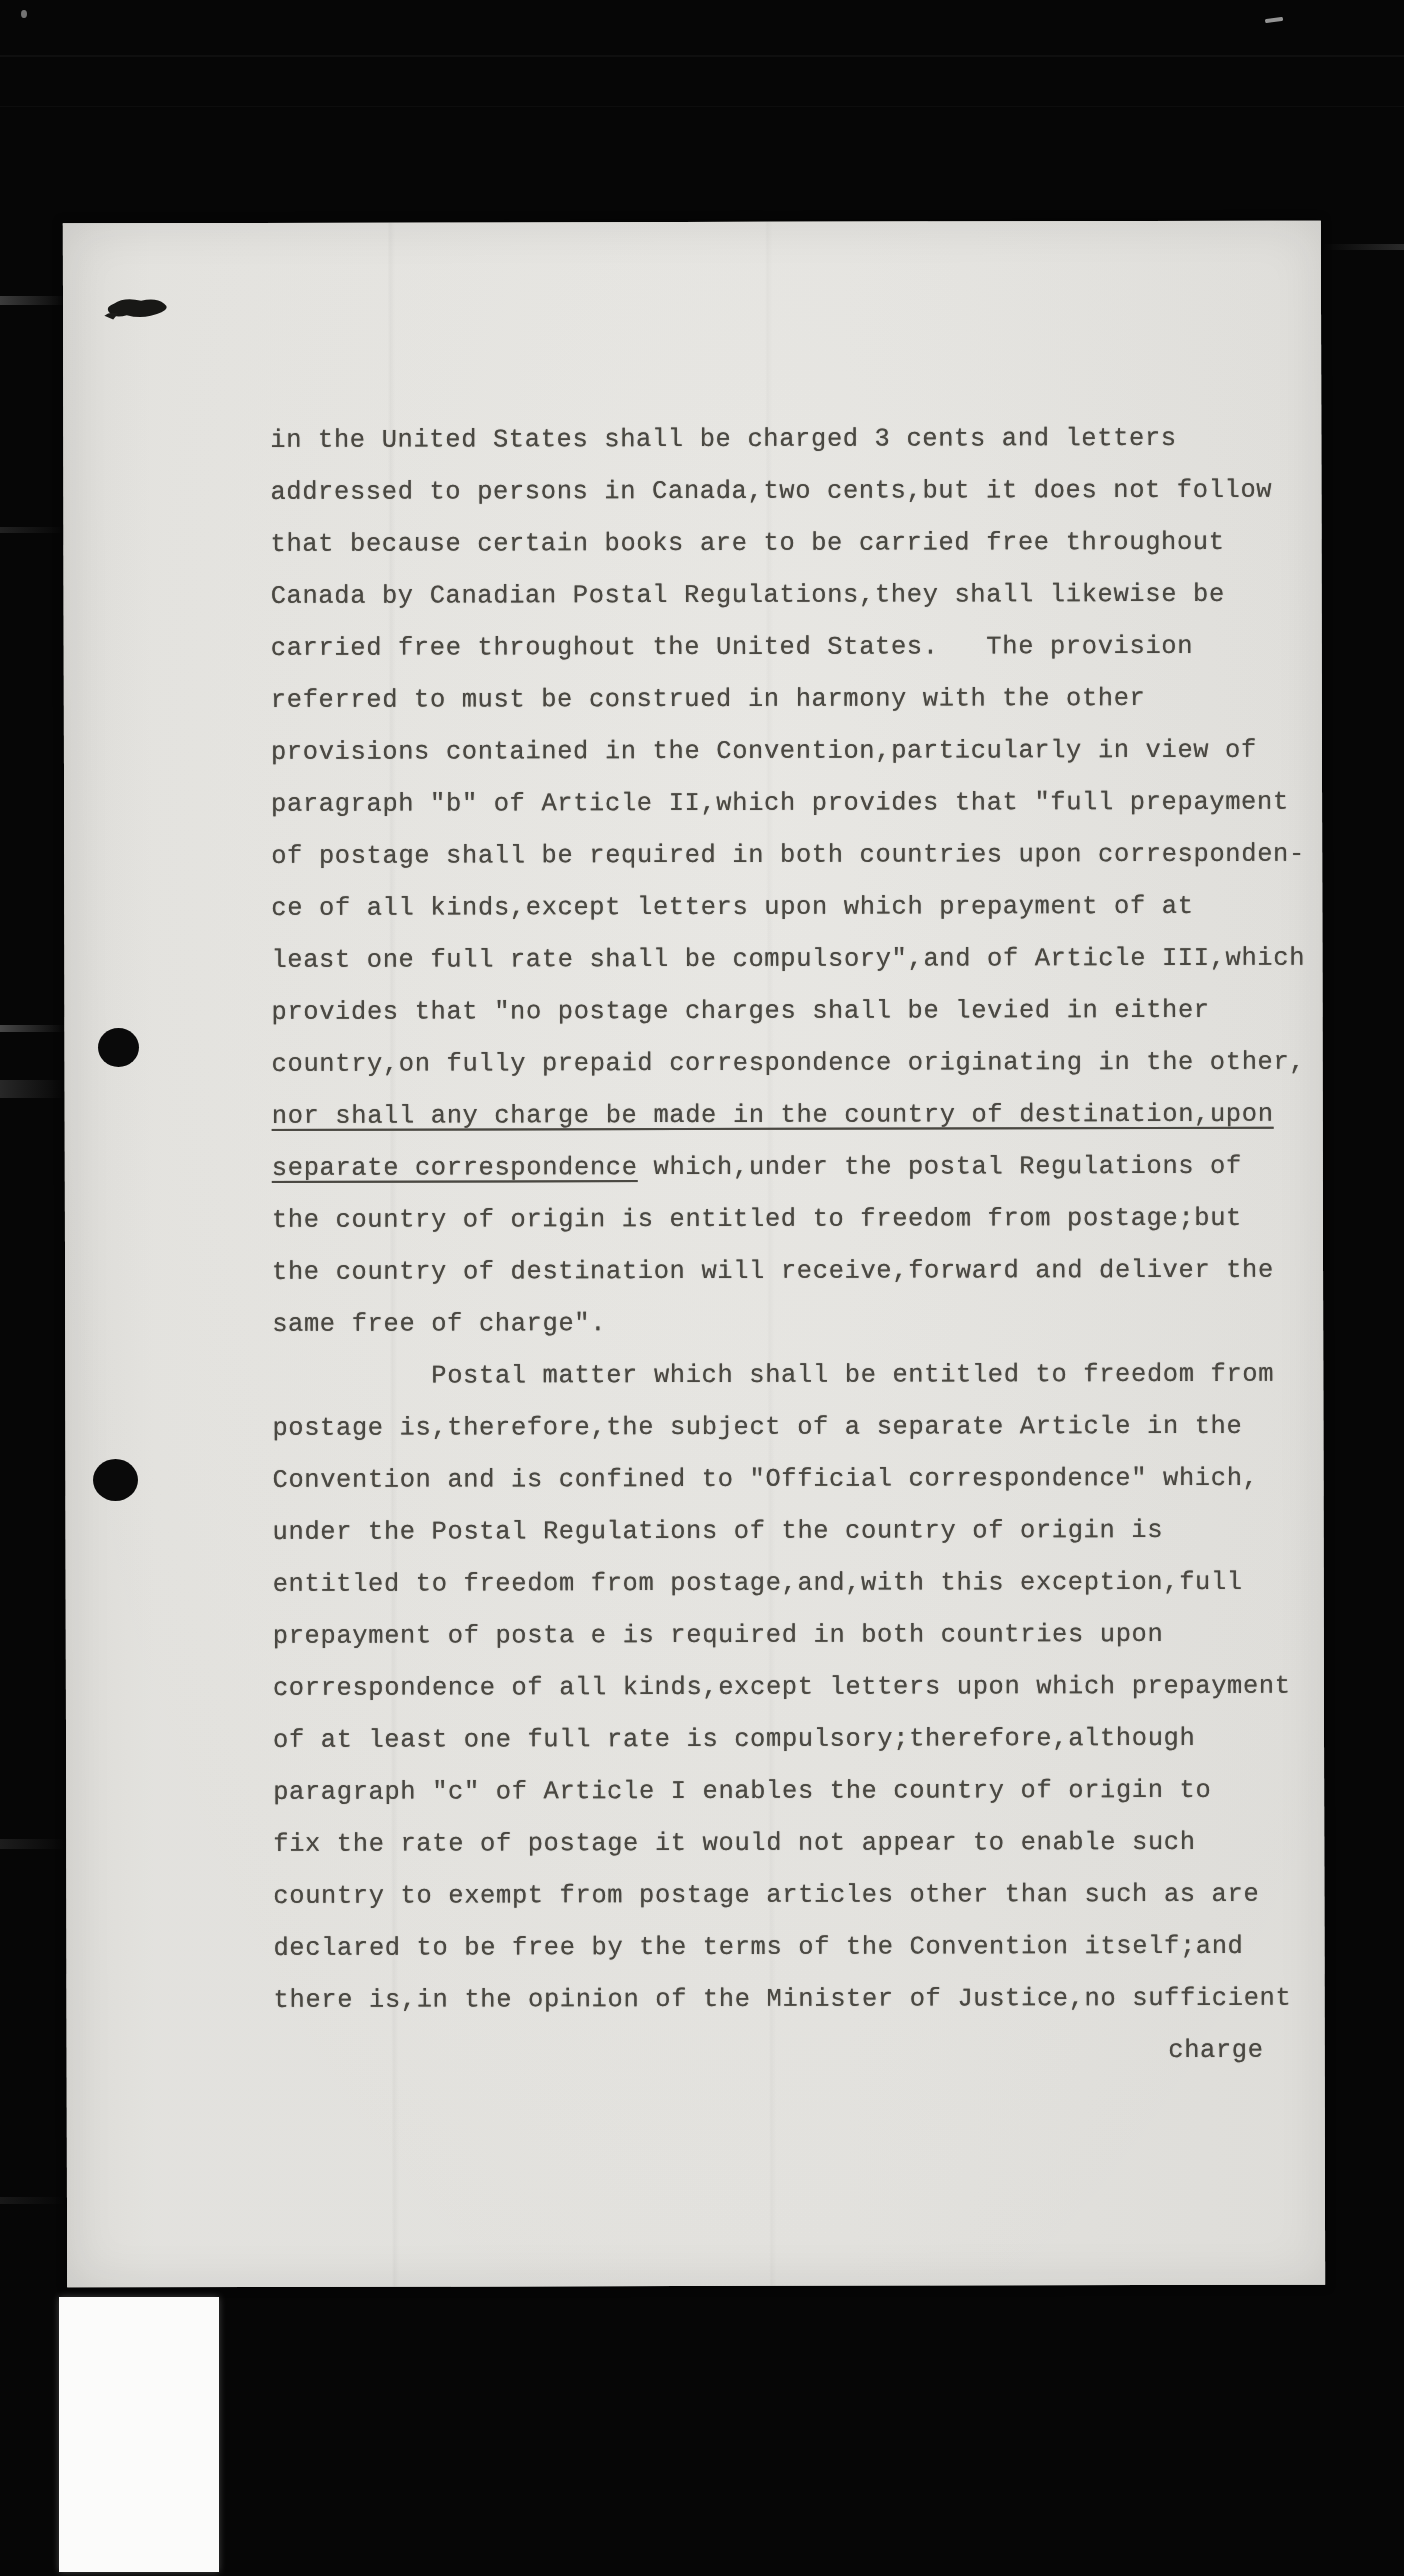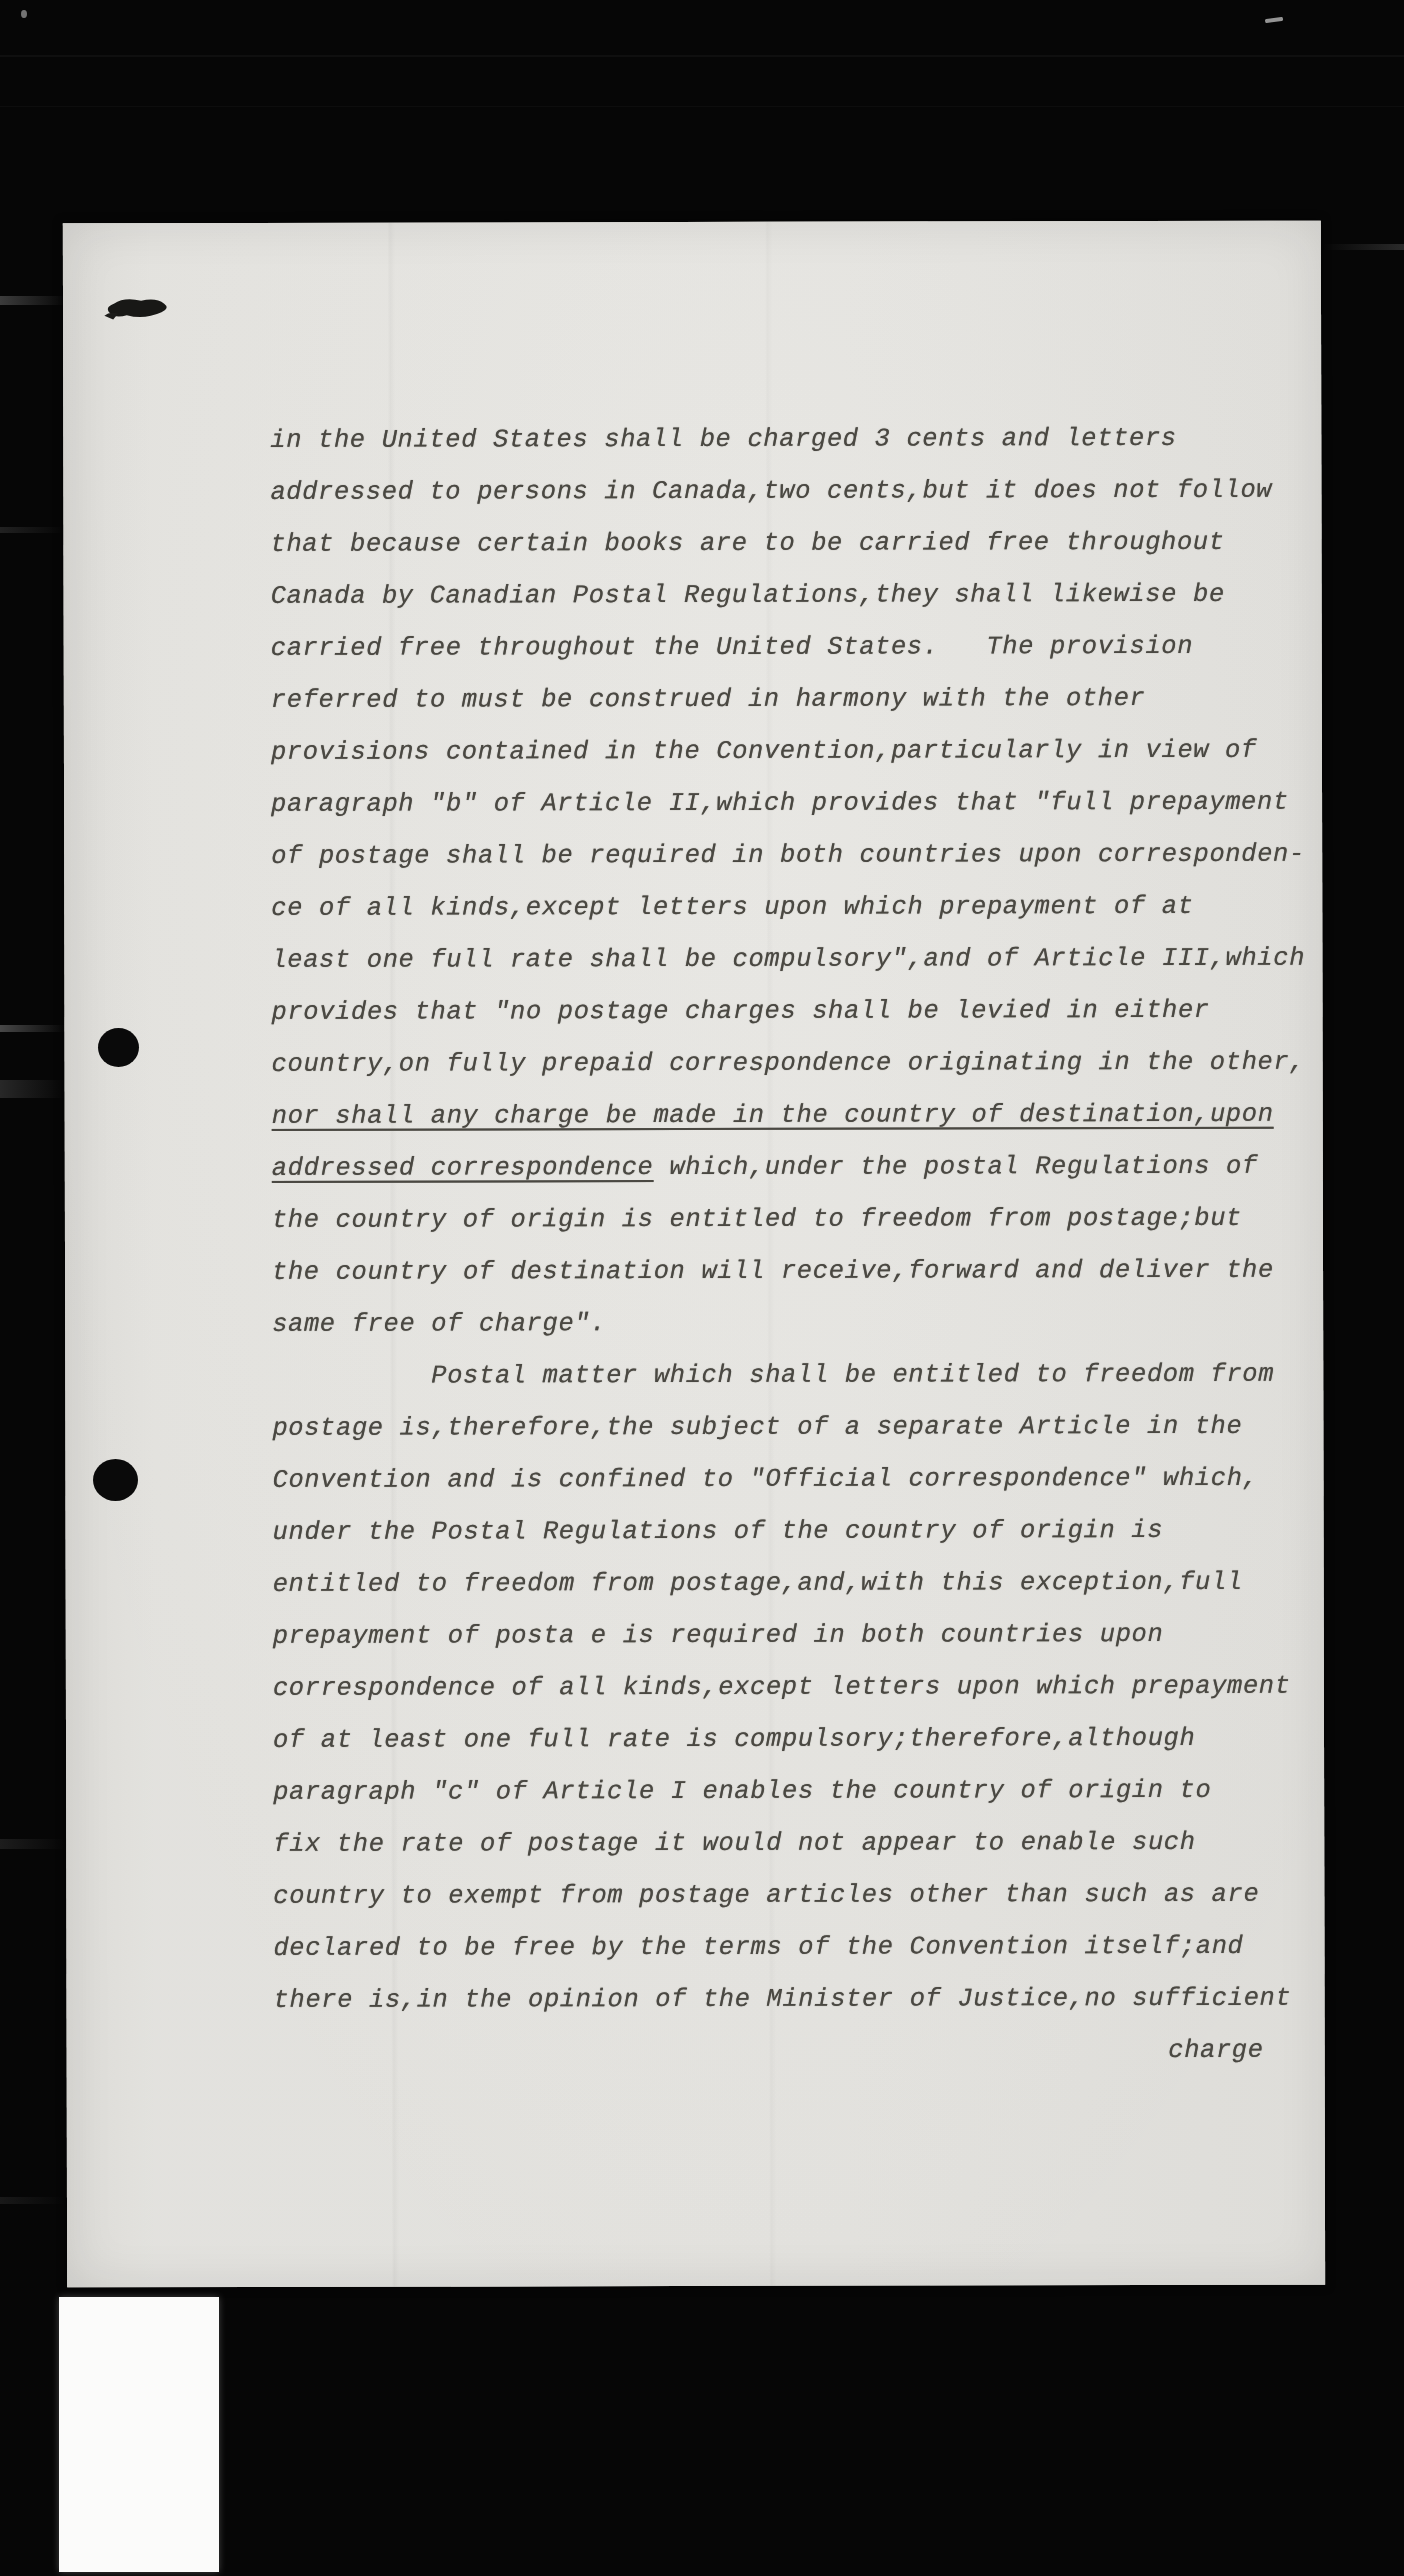--- a/index.html
+++ b/index.html
@@ -6,21 +6,21 @@
   html, body { margin: 0; padding: 0; }
   body {
     width: 1404px;
     height: 2576px;
     position: relative;
     overflow: hidden;
     background: #060606;
     font-family: "Liberation Mono", "DejaVu Sans Mono", monospace;
   }
 
-  .scan { position: absolute; inset: 0; font-style: italic; }
+  .scan { position: absolute; inset: 0; }
 
   
   .streak { position: absolute; pointer-events: none; }
   .s1 { left: 0; top: 55px;  width: 1404px; height: 2.1px;  background: rgba(255,255,255,0.04); }
   .s2 { left: 0; top: 106px; width: 1404px; height: 1.4px;  background: rgba(255,255,255,0.03); }
   .s3 { left: 0; top: 296px; width: 67px;  height: 8.5px; background: linear-gradient(90deg, rgba(160,160,160,0.35), rgba(160,160,160,0)); }
   .s4 { left: 0; top: 527px; width: 64px;  height: 5.7px;  background: linear-gradient(90deg, rgba(130,130,130,0.22), rgba(130,130,130,0)); }
   .s5 { left: 0; top: 1025px; width: 65px; height: 7px; background: linear-gradient(90deg, rgba(170,170,170,0.40), rgba(170,170,170,0)); }
   .s6 { left: 0; top: 1080px; width: 65px; height: 18.4px; background: linear-gradient(90deg, rgba(140,140,140,0.25), rgba(140,140,140,0)); }
   .s7 { left: 0; top: 1839px; width: 65px; height: 10px; background: linear-gradient(90deg, rgba(120,120,120,0.20), rgba(120,120,120,0)); }
@@ -107,21 +107,21 @@
         <div class="doc-line"><span>carried free throughout the United States.   The provision</span></div>
         <div class="doc-line"><span>referred to must be construed in harmony with the other</span></div>
         <div class="doc-line"><span>provisions contained in the Convention,particularly in view of</span></div>
         <div class="doc-line"><span>paragraph "b" of Article II,which provides that "full prepayment</span></div>
         <div class="doc-line"><span>of postage shall be required in both countries upon corresponden-</span></div>
         <div class="doc-line"><span>ce of all kinds,except letters upon which prepayment of at</span></div>
         <div class="doc-line"><span>least one full rate shall be compulsory",and of Article III,which</span></div>
         <div class="doc-line"><span>provides that "no postage charges shall be levied in either</span></div>
         <div class="doc-line"><span>country,on fully prepaid correspondence originating in the other,</span></div>
         <div class="doc-line"><span class="underline">nor shall any charge be made in the country of destination,upon</span></div>
-        <div class="doc-line"><span class="underline">addressed correspondence</span><span> which,under the postal Regulations of</span></div>
+        <div class="doc-line"><span class="underline">separate correspondence</span><span> which,under the postal Regulations of</span></div>
         <div class="doc-line"><span>the country of origin is entitled to freedom from postage;but</span></div>
         <div class="doc-line"><span>the country of destination will receive,forward and deliver the</span></div>
         <div class="doc-line"><span>same free of charge".</span></div>
         <div class="doc-line indent"><span>Postal matter which shall be entitled to freedom from</span></div>
         <div class="doc-line"><span>postage is,therefore,the subject of a separate Article in the</span></div>
         <div class="doc-line"><span>Convention and is confined to "Official correspondence" which,</span></div>
         <div class="doc-line"><span>under the Postal Regulations of the country of origin is</span></div>
         <div class="doc-line"><span>entitled to freedom from postage,and,with this exception,full</span></div>
         <div class="doc-line"><span>prepayment of posta e is required in both countries upon</span></div>
         <div class="doc-line"><span>correspondence of all kinds,except letters upon which prepayment</span></div>

